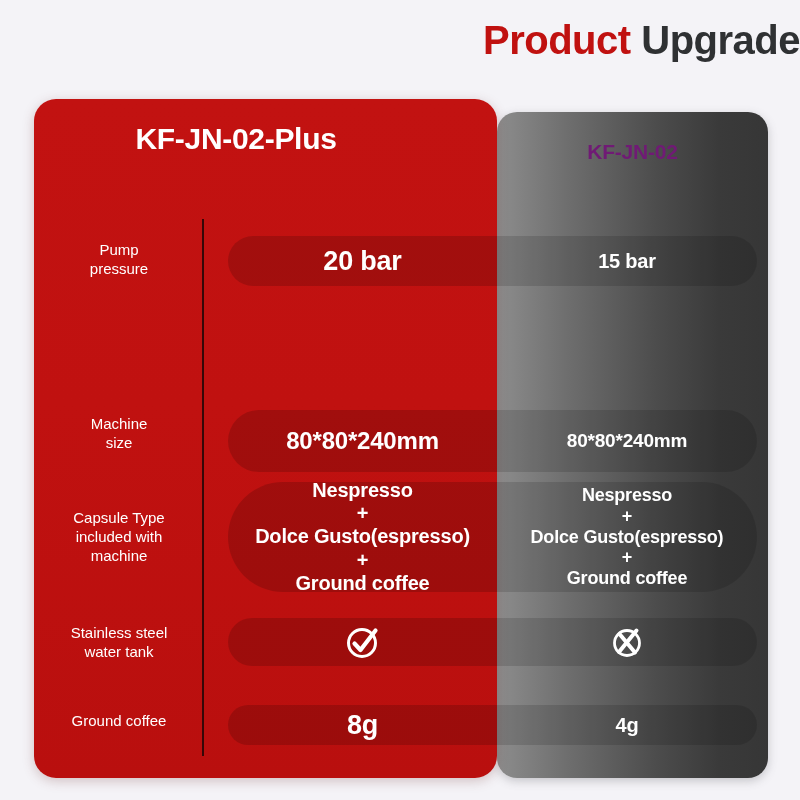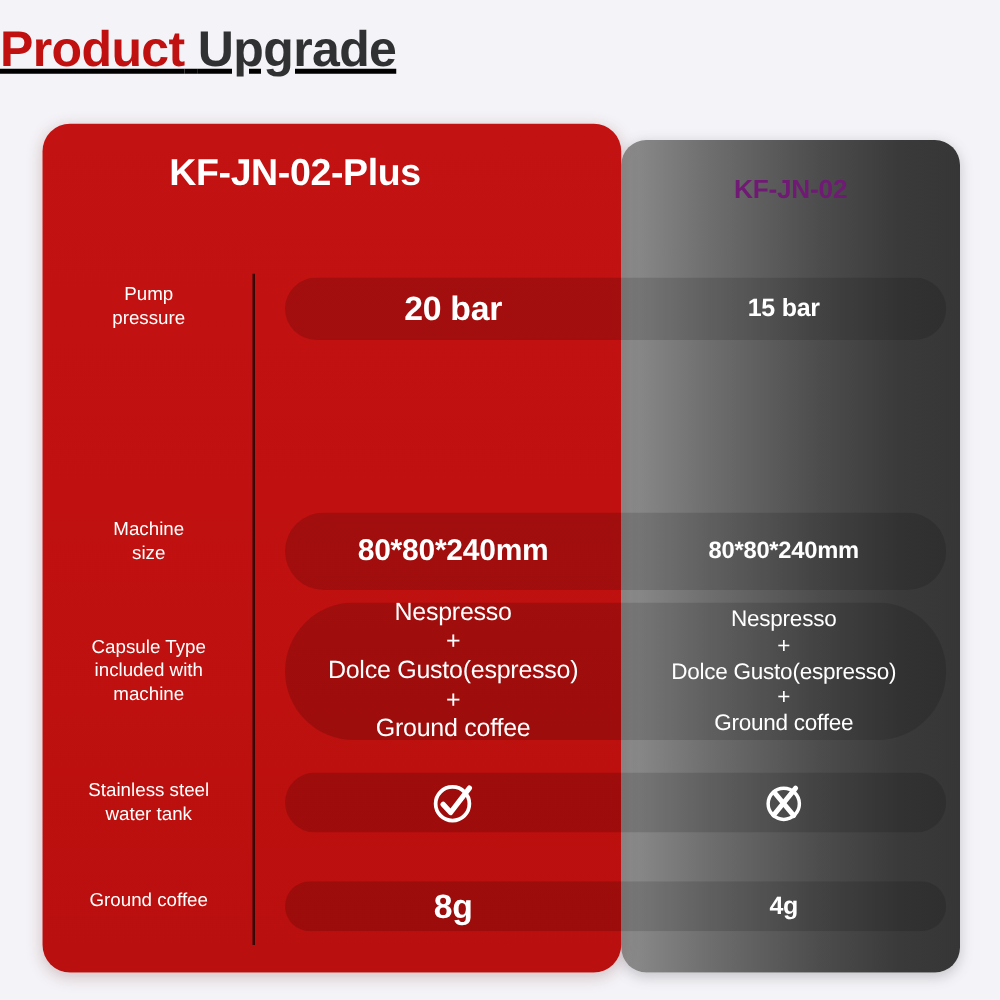--- a/index.html
+++ b/index.html
@@ -14,26 +14,25 @@
     overflow: hidden;
     position: relative;
   }
 
   
   #page-title {
     position: absolute;
     top: 18px;
     left: 0;
     width: 800px;
-    text-align: left;
+    text-align: right;
     font-size: 40px;
     font-weight: bold;
     letter-spacing: -0.5px;
     white-space: nowrap;
-    text-decoration: underline;
   }
   #page-title .t-accent { color: #c01110; }
   #page-title .t-main   { color: #2f3133; }
 
   
   #compare {
     position: absolute;
     left: 0;
     top: 0;
     width: 800px;
@@ -151,21 +150,21 @@
     justify-content: center;
     color: #ffffff;
     text-align: center;
     z-index: 3;
   }
   .val-left  { left: 0;     width: 269px; font-size: 27px; font-weight: bold; letter-spacing: -0.2px; }
   .val-right { left: 269px; width: 260px; font-size: 20px; font-weight: bold; letter-spacing: -0.2px; }
 
   
   .val-left.multi, .val-right.multi {
-    font-weight: normal;
+    font-weight: bold;
     line-height: 1.16;
   }
   .val-left.multi  { font-size: 20px; }
   .val-right.multi { font-size: 18px; }
 
   .icon-cell svg { display: block; }
 </style>
 </head>
 <body>
 
@@ -177,21 +176,21 @@
 <div id="compare">
 
   <div class="card-gray"></div>
   <div class="card-red"></div>
 
   <div class="head-red">KF-JN-02-Plus</div>
   <div class="head-gray">KF-JN-02</div>
 
   <div class="divider"></div>
 
-  <div class="row" style="top:222px;height:56px;">
+  <div class="row" style="top:236px;height:56px;">
     <div class="row-label" style="top:4px;">
       <div>Pump</div>
       <div>pressure</div>
     </div>
     <div class="pill" style="top:0;height:50px;">
       <div class="pill-left"></div>
       <div class="pill-right"></div>
       <div class="val-left">20 bar</div>
       <div class="val-right">15 bar</div>
     </div>

